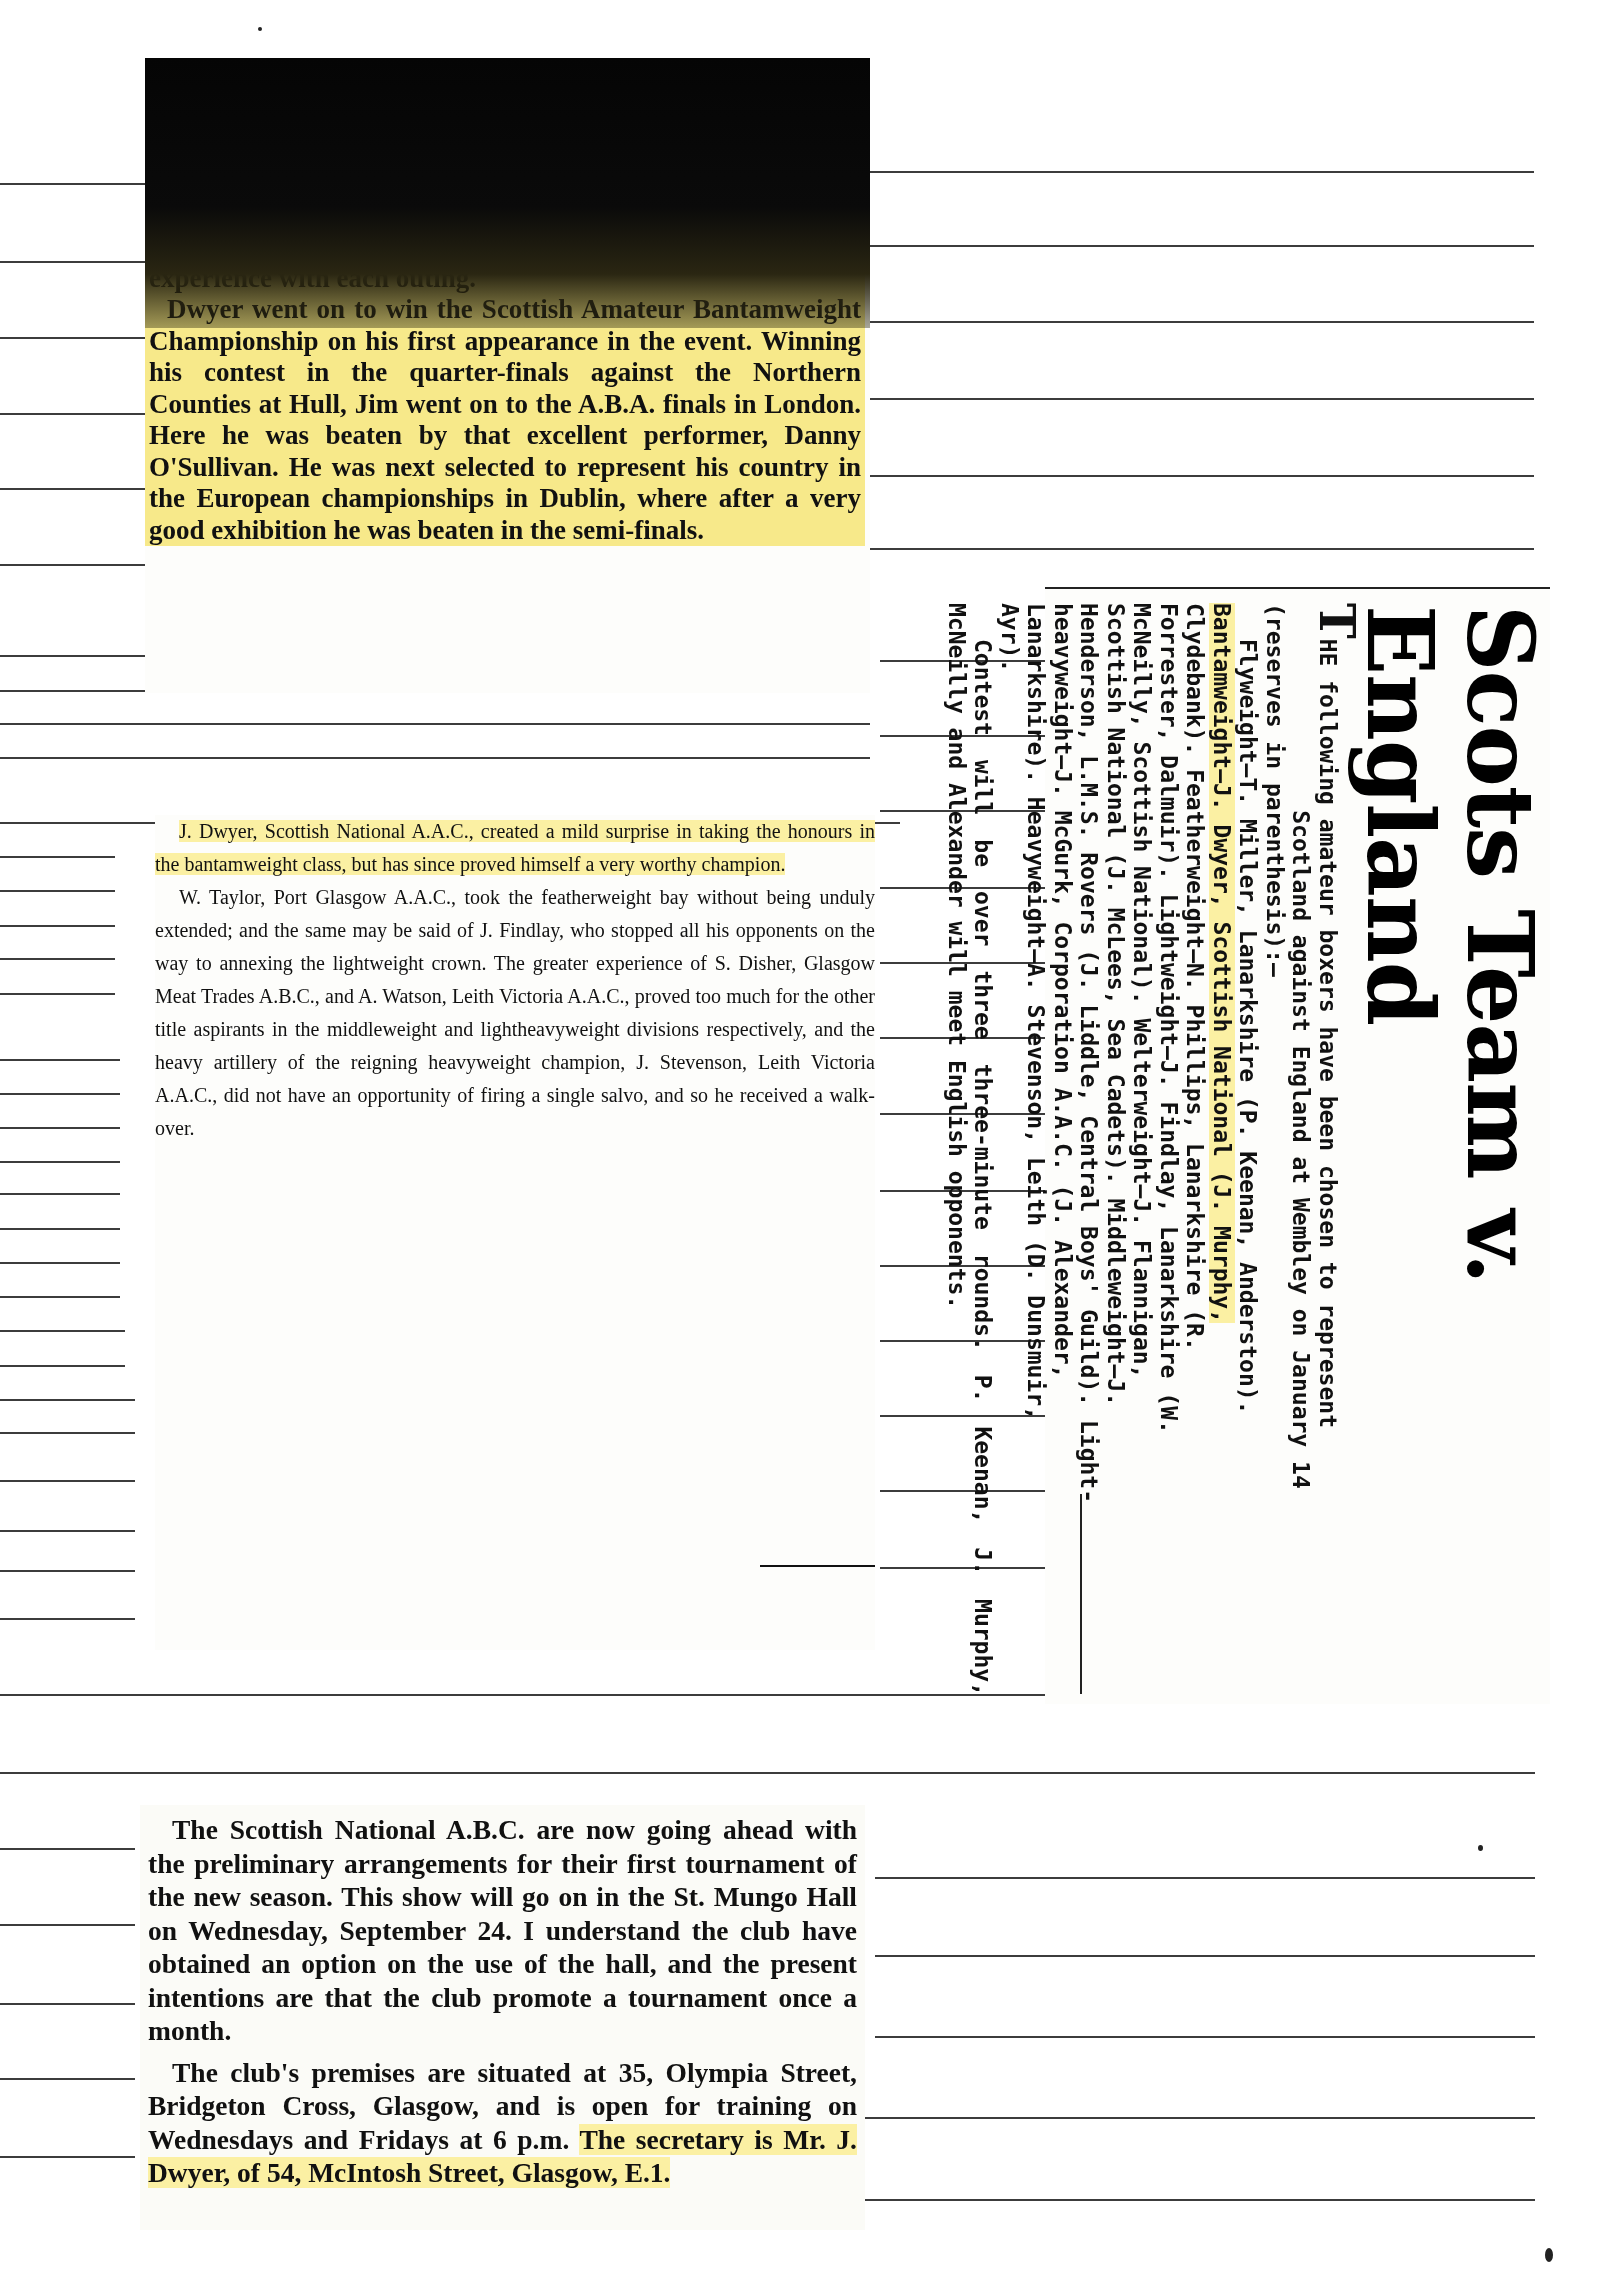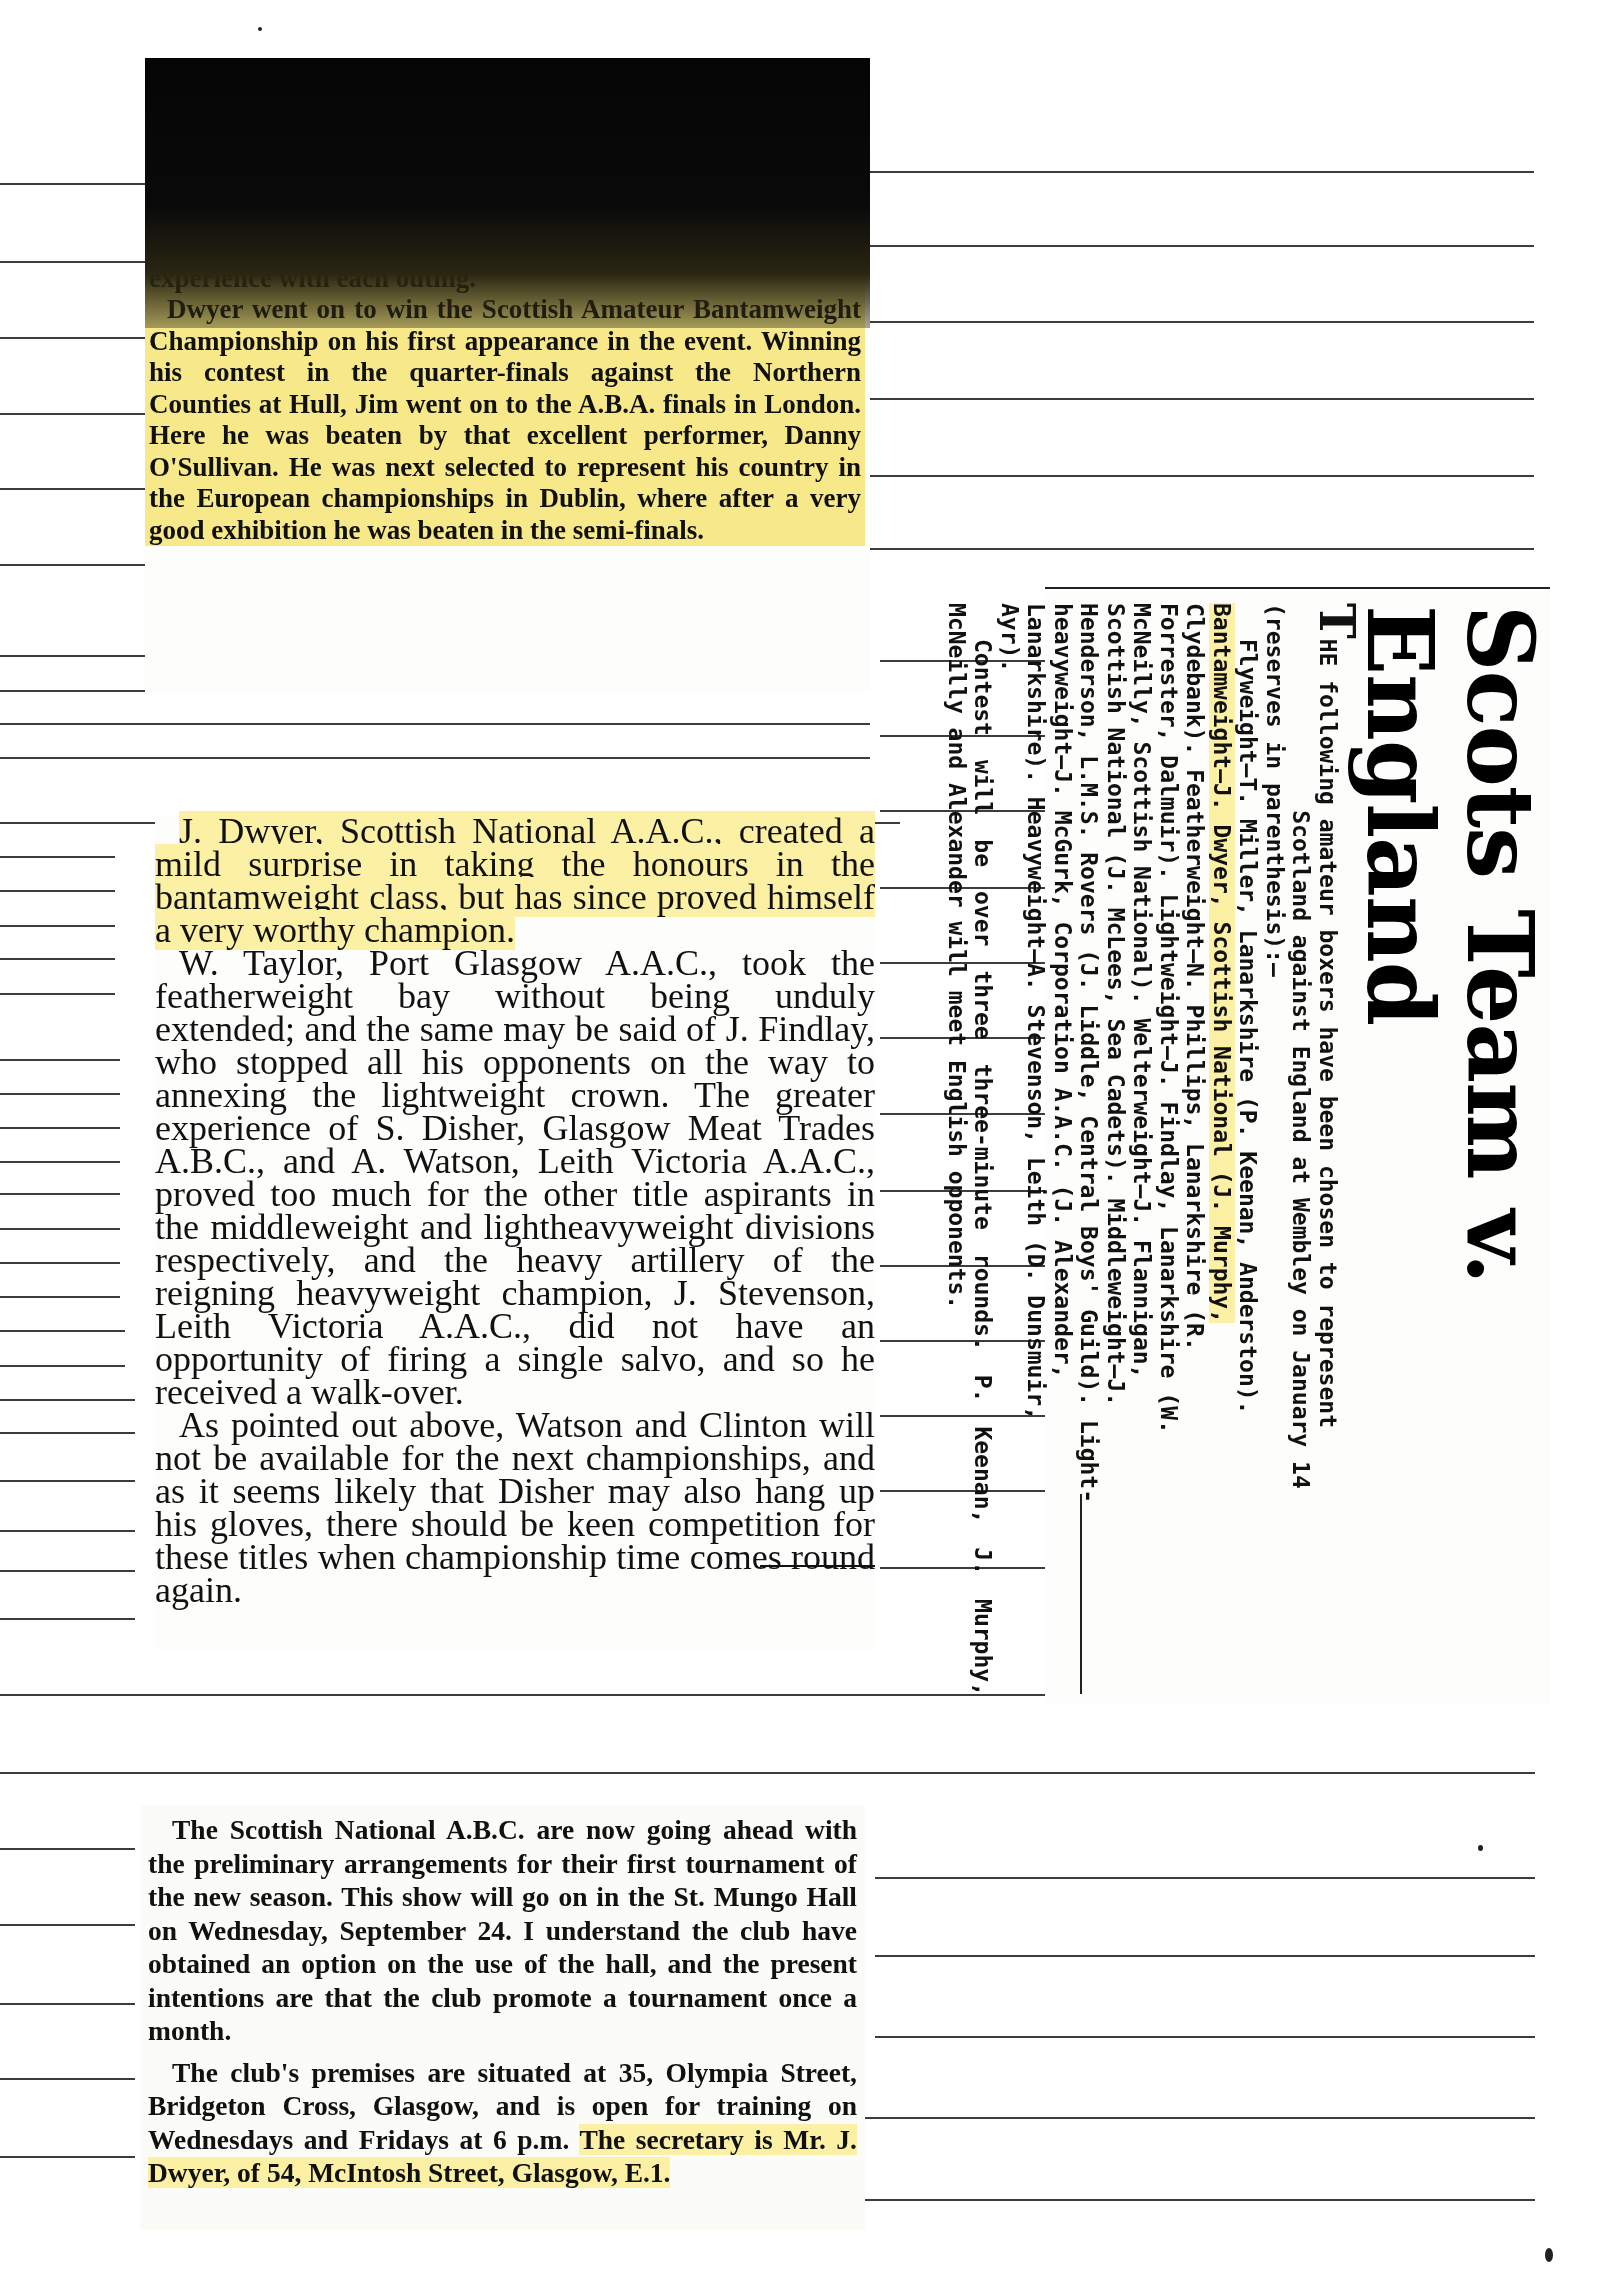--- a/index.html
+++ b/index.html
@@ -30,21 +30,21 @@
       background: #f7e98a;
     }
     #clip-1 p { margin: 0; }
     #clip-1 .lead { color: #000; }
     #clip-1 .indent { text-indent: 18px; }
 
     
     #clip-2 {
       left: 155px; top: 815px; width: 720px; height: 835px;
       font-family: "Liberation Serif", serif;
-      font-size: 36px; line-height: 33px; text-align: justify;
+      font-size: 20px; line-height: 33px; text-align: justify;
     }
     #clip-2 p { margin: 0; }
     #clip-2 .indent { text-indent: 24px; }
 
     
     #clip-3 {
       left: 140px; top: 1805px; width: 725px; height: 425px;
       font-family: "Liberation Serif", serif; font-weight: bold;
       font-size: 27.5px; line-height: 33.5px; text-align: justify;
       background: #fbfbf7;
@@ -163,21 +163,20 @@
     <p class="indent">Dwyer went on to win the Scottish Amateur Bantamweight Championship on his first appearance in the event. Winning his contest in the quarter-finals against the Northern Counties at Hull, Jim went on to the A.B.A. finals in London. Here he was beaten by that excellent performer, Danny O'Sullivan. He was next selected to represent his country in the European championships in Dublin, where after a very good exhibition he was beaten in the semi-finals.</p>
   </div>
   <div class="dark"></div>
 </div>
 
 <div class="clip" id="clip-2">
   <p class="indent">
     <span class="hl">J. Dwyer, Scottish National A.A.C., created a mild surprise in taking the honours in the bantamweight class, but has since proved himself a very worthy champion.</span>
   </p>
   <p class="indent">W. Taylor, Port Glasgow A.A.C., took the featherweight bay without being unduly extended; and the same may be said of J. Findlay, who stopped all his opponents on the way to annexing the lightweight crown. The greater experience of S. Disher, Glasgow Meat Trades A.B.C., and A. Watson, Leith Victoria A.A.C., proved too much for the other title aspirants in the middleweight and lightheavyweight divisions respectively, and the heavy artillery of the reigning heavyweight champion, J. Stevenson, Leith Victoria A.A.C., did not have an opportunity of firing a single salvo, and so he received a walk-over.</p>
-  <p class="indent">As pointed out above, Watson and Clinton will not be available for the next championships, and as it seems likely that Disher may also hang up his gloves, there should be keen competition for these titles when championship time comes round again.</p>
   <div style="position:absolute;right:0;top:750px;width:115px;height:2px;background:#111"></div>
 </div>
 
 <div class="clip" id="clip-3">
   <p class="indent">The Scottish National A.B.C. are now going ahead with the preliminary arrangements for their first tournament of the new season. This show will go on in the St. Mungo Hall on Wednesday, September 24. I understand the club have obtained an option on the use of the hall, and the present intentions are that the club promote a tournament once a month.</p>
   <p class="indent">
     <span>The club's premises are situated at 35, Olympia Street, Bridgeton Cross, Glasgow, and is open for training on Wednesdays and Fridays at 6 p.m.</span>
     <span class="hl">The secretary is Mr. J. Dwyer, of 54, McIntosh Street, Glasgow, E.1.</span>
   </p>
 </div>

